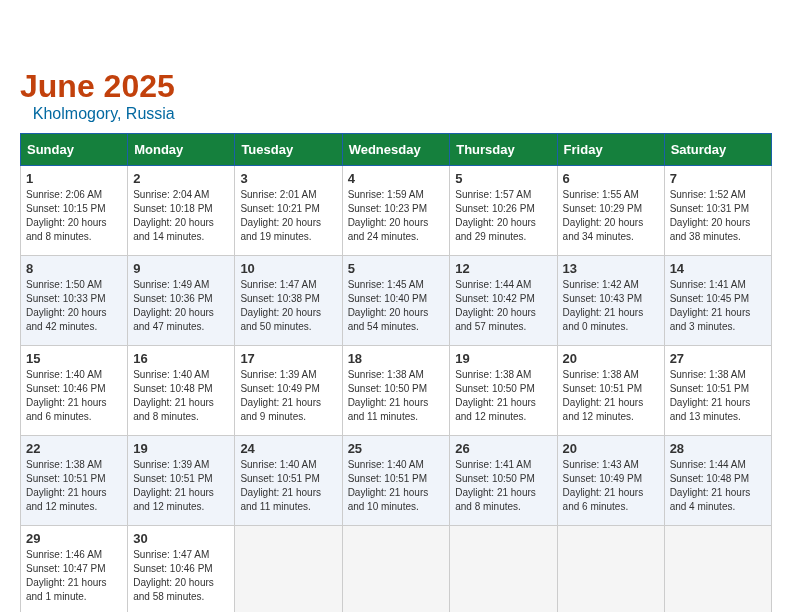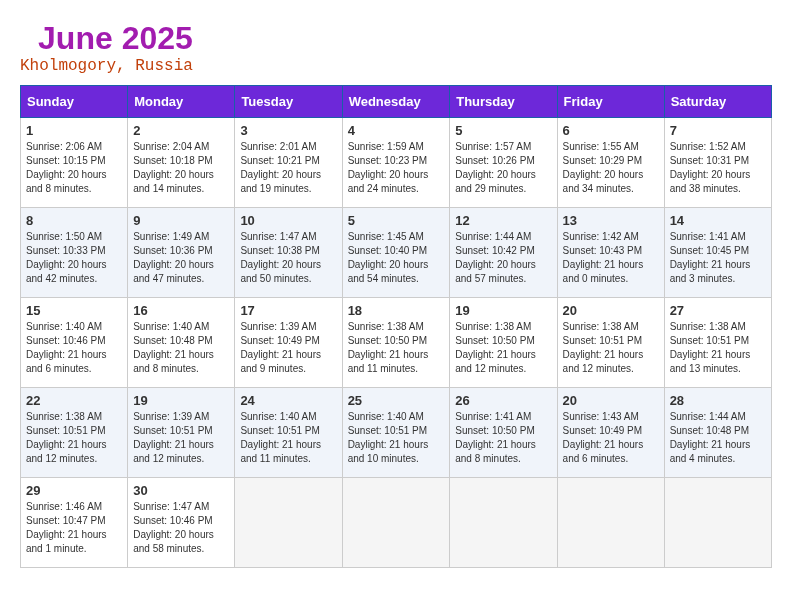--- a/index.html
+++ b/index.html
@@ -34,34 +34,34 @@
     .logo-icon {
       width: 30px;
       height: 24px;
     }
     .title-area {
       text-align: right;
     }
     .month-title {
       font-size: 32px;
       font-weight: bold;
-      color: #a21caf;
+      color: #c2410c;
+      margin-top: 48px;
     }
     .location-title {
       font-size: 16px;
-      color: #c2410c;
-      font-family: Liberation Mono, monospace;
+      color: #0369a1;
     }
     .calendar {
       width: 100%;
       border-collapse: collapse;
       font-size: 11px;
     }
     .calendar th {
-      background-color: #6d28d9;
+      background-color: #15803d;
       color: #fff;
       padding: 8px 6px;
       text-align: left;
       font-size: 13px;
       font-weight: bold;
       border: 1px solid #1a5fa8;
     }
     .calendar td {
       border: 1px solid #ccc;
       vertical-align: top;

